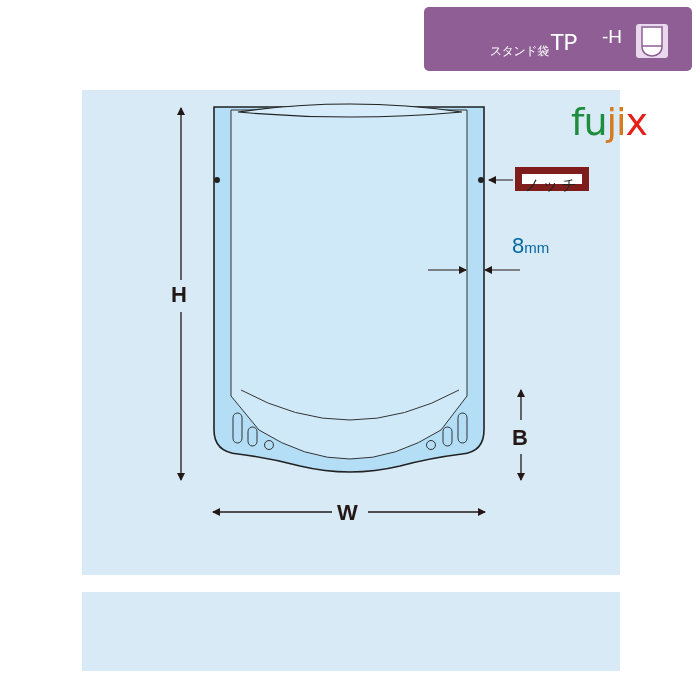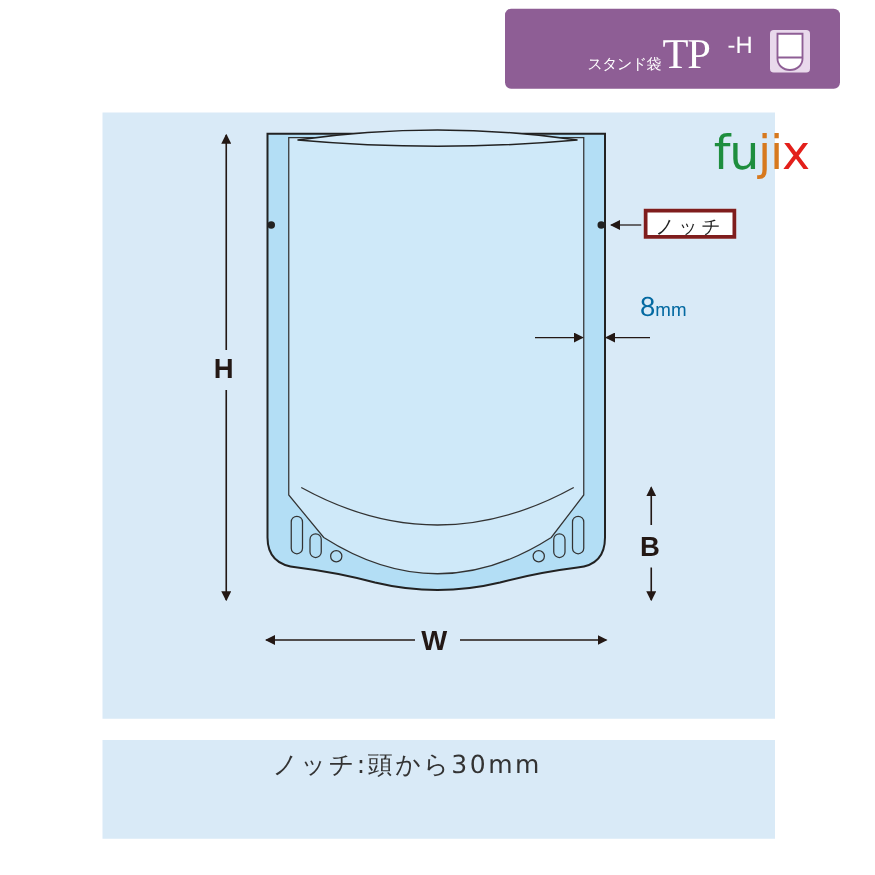--- a/index.html
+++ b/index.html
@@ -2,31 +2,31 @@
 <html><head>
   <meta charset="utf-8">
   <style>
     html, body { margin: 0; padding: 0; }
     body {
       width: 700px; height: 700px; position: relative; overflow: hidden;
       background: #ffffff;
       font-family: "DejaVu Sans", "Liberation Sans", sans-serif;
     }
     .banner {
-      position: absolute; left: 404px; top: 7px; width: 268px; height: 64px;
+      position: absolute; left: 424px; top: 7px; width: 268px; height: 64px;
       background: #8e5e95; border-radius: 5px;
     }
     .banner-sub {
       position: absolute; left: 66px; top: 36px; color: #ffffff;
       font-size: 12px; letter-spacing: -0.5px;
     }
     .banner-main {
       position: absolute; left: 126px; top: 20px; color: #ffffff;
-      font-size: 34px; letter-spacing: -1px; line-height: 34px;
-      font-family: Liberation Serif, serif;
+      font-size: 24px; letter-spacing: -1px; line-height: 34px;
+      font-family: Liberation Mono, monospace;
     }
     .banner-suffix {
       position: absolute; left: 178px; top: 20px; color: #ffffff;
       font-size: 19px; line-height: 20px;
       font-family: "Liberation Sans", sans-serif;
     }
     .banner-icon { position: absolute; left: 211px; top: 16px; width: 34px; height: 36px; }
 
     .panel-main {
       position: absolute; left: 82px; top: 90px; width: 538px; height: 485px;
@@ -46,21 +46,21 @@
       line-height: 44px;
     }
     .logo span { display: inline-block; }
     svg.diagram { position: absolute; left: 0; top: 0; }
     .dim-label {
       position: absolute; font-family: "Liberation Sans", sans-serif;
       font-weight: bold; color: #231815; font-size: 22px; line-height: 22px;
     }
     .notch-label {
       position: absolute; left: 515px; top: 167px; width: 74px; height: 24px;
-      border: 3px solid #7f1d1d; background: #ffffff; box-sizing: border-box;
+      border: 7px solid #7f1d1d; background: #ffffff; box-sizing: border-box;
       font-size: 15px; line-height: 22px; text-align: center; color: #222;
       letter-spacing: 3px;
     }
     .mm-label {
       position: absolute; left: 512px; top: 233px; color: #0369a1;
       font-family: "Liberation Sans", sans-serif;
     }
     .mm-num { font-size: 22px; }
     .mm-unit { font-size: 15px; }
   </style>
@@ -128,14 +128,13 @@
 <div class="dim-label" style="left:337px; top:502px;">W</div>
 <div class="dim-label" style="left:512px; top:427px;">B</div>
 
 <div class="notch-label">ノッチ</div>
 
 <div class="mm-label">
   <span class="mm-num">8</span><span class="mm-unit">mm</span>
 </div>
 
 <div class="panel-note">
-  <div class="note-line" style="top:6px; left:136px;">ノッチ:頭から30mm</div>
 </div>
 
 </body></html>

